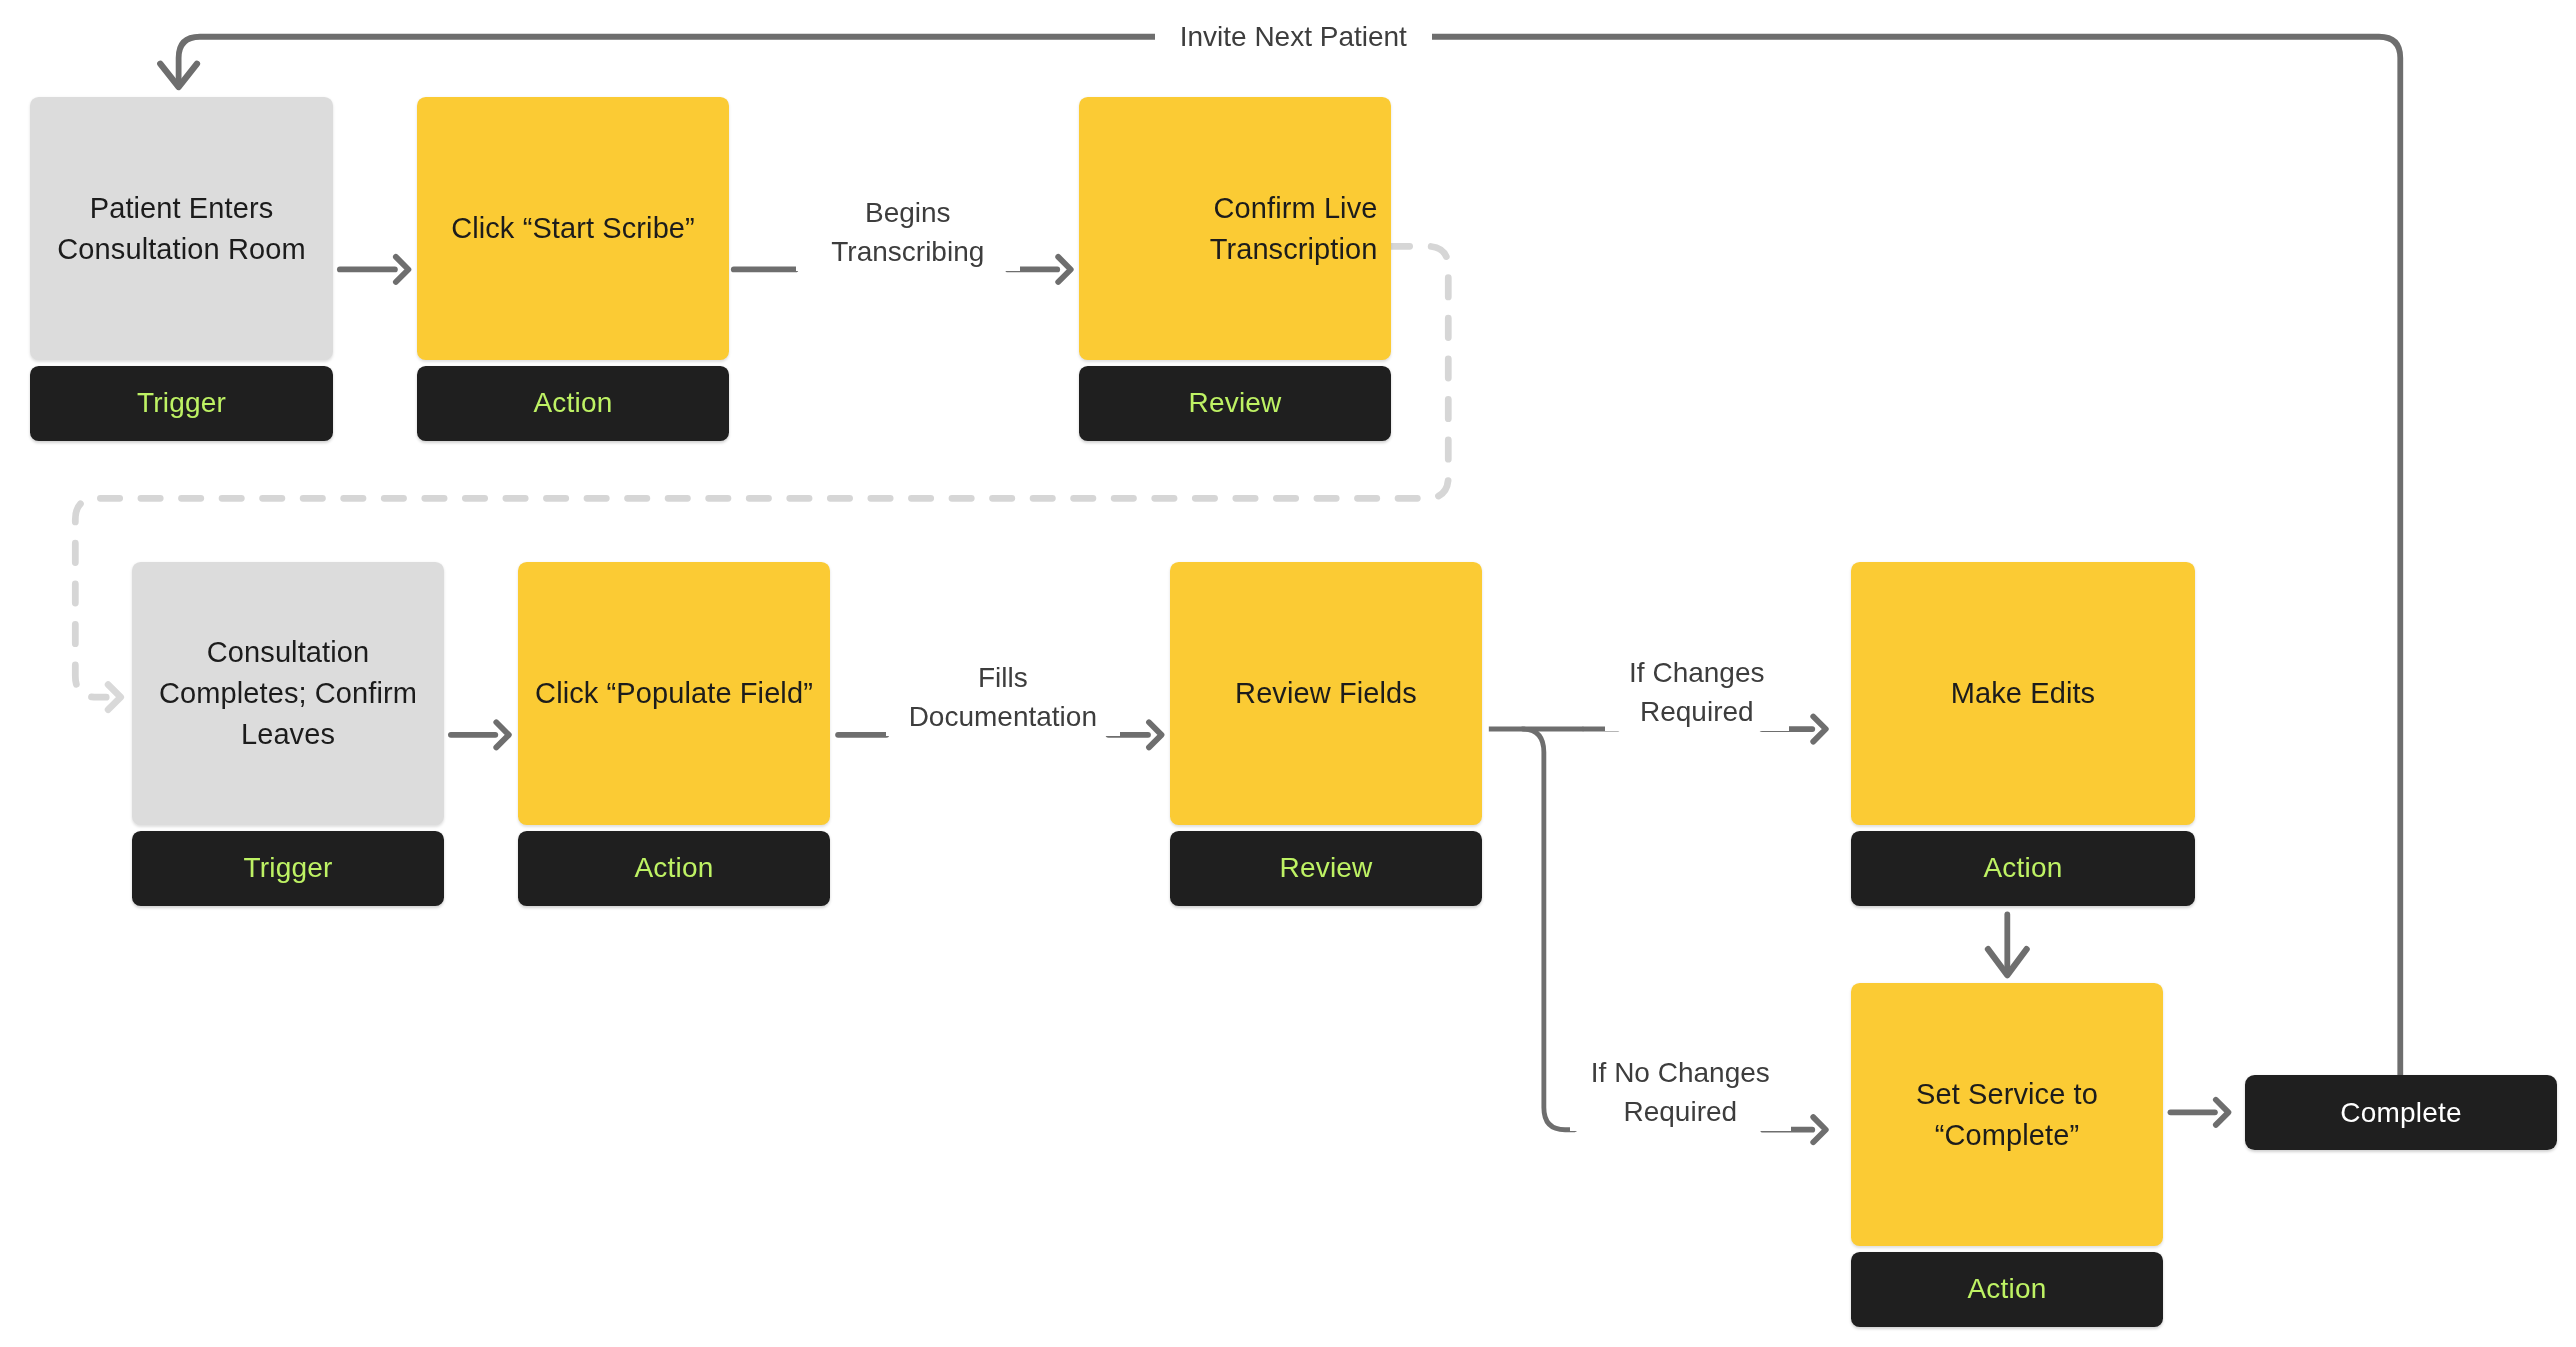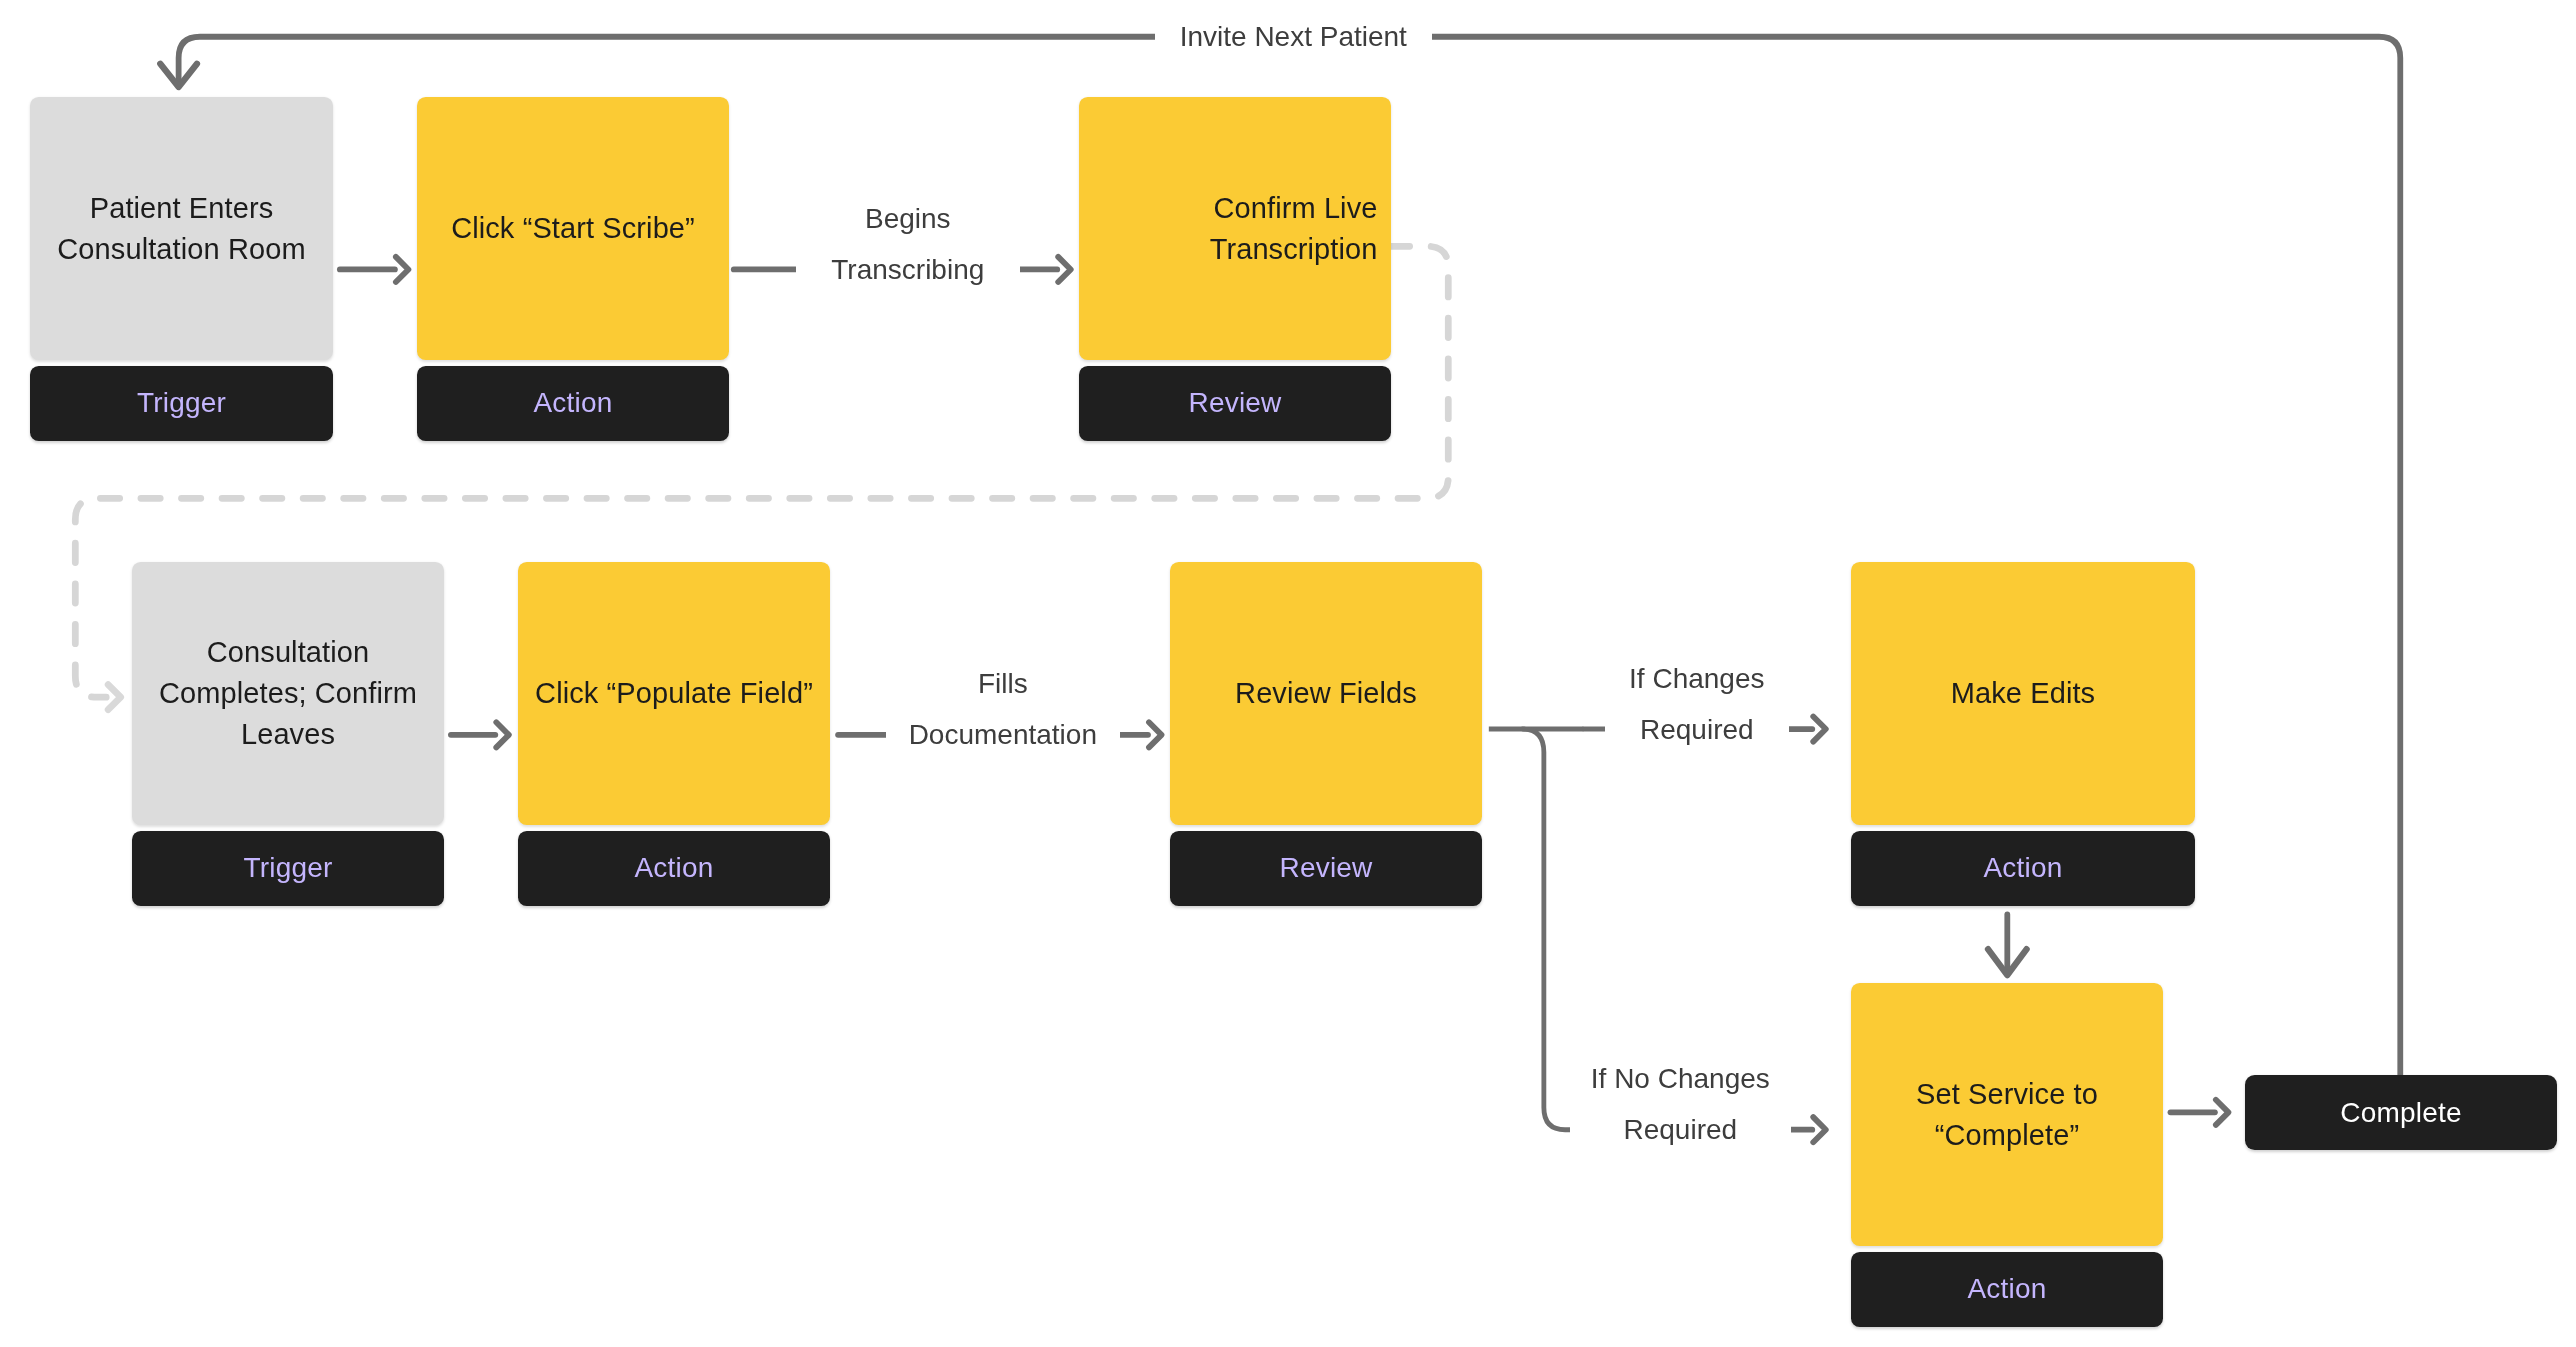--- a/index.html
+++ b/index.html
@@ -18,21 +18,21 @@
     border-radius:8.7px 8.7px 0 0;
     box-shadow:0 1.9px 2.9px rgba(0,0,0,.13);
     font-size:29px;line-height:41px;color:#1c1c1c;
     letter-spacing:0.1px;
     padding:0 13.5px;
     box-sizing:border-box;
   }
   .node .badge{
     width:100%;height:75px;
     display:flex;align-items:center;justify-content:center;
-    background:#1f1f1f;color:#c4b5fd;
+    background:#1f1f1f;color:#bef264;
     border-radius:0 0 8.7px 8.7px;
     font-size:28px;letter-spacing:0.2px;
     box-shadow:0 1.9px 2.9px rgba(0,0,0,.18);
   }
   .node.sep .body{border-radius:8.7px;margin-bottom:5.8px;}
   .node.sep .badge{border-radius:8.7px;}
   .yellow .body{background:#FBCB34;}
   .grey   .body{background:#DCDCDC;}
 
   .pill{
@@ -40,21 +40,21 @@
     background:#1f1f1f;color:#fff;
     border-radius:9.7px;
     display:flex;align-items:center;justify-content:center;
     font-size:28px;letter-spacing:0.2px;
     box-shadow:0 1.9px 2.9px rgba(0,0,0,.18);
   }
 
   .edge-label{
     position:absolute;
     color:#3d3d3d;
-    font-size:28px;line-height:51px;
+    font-size:28px;line-height:39px;
     text-align:center;
     white-space:pre-line;
     background:#fff;
     padding:0 5.8px;
   }
   .edge-label.one{line-height:39px;}
 </style>
 </head>
 <body>
 

